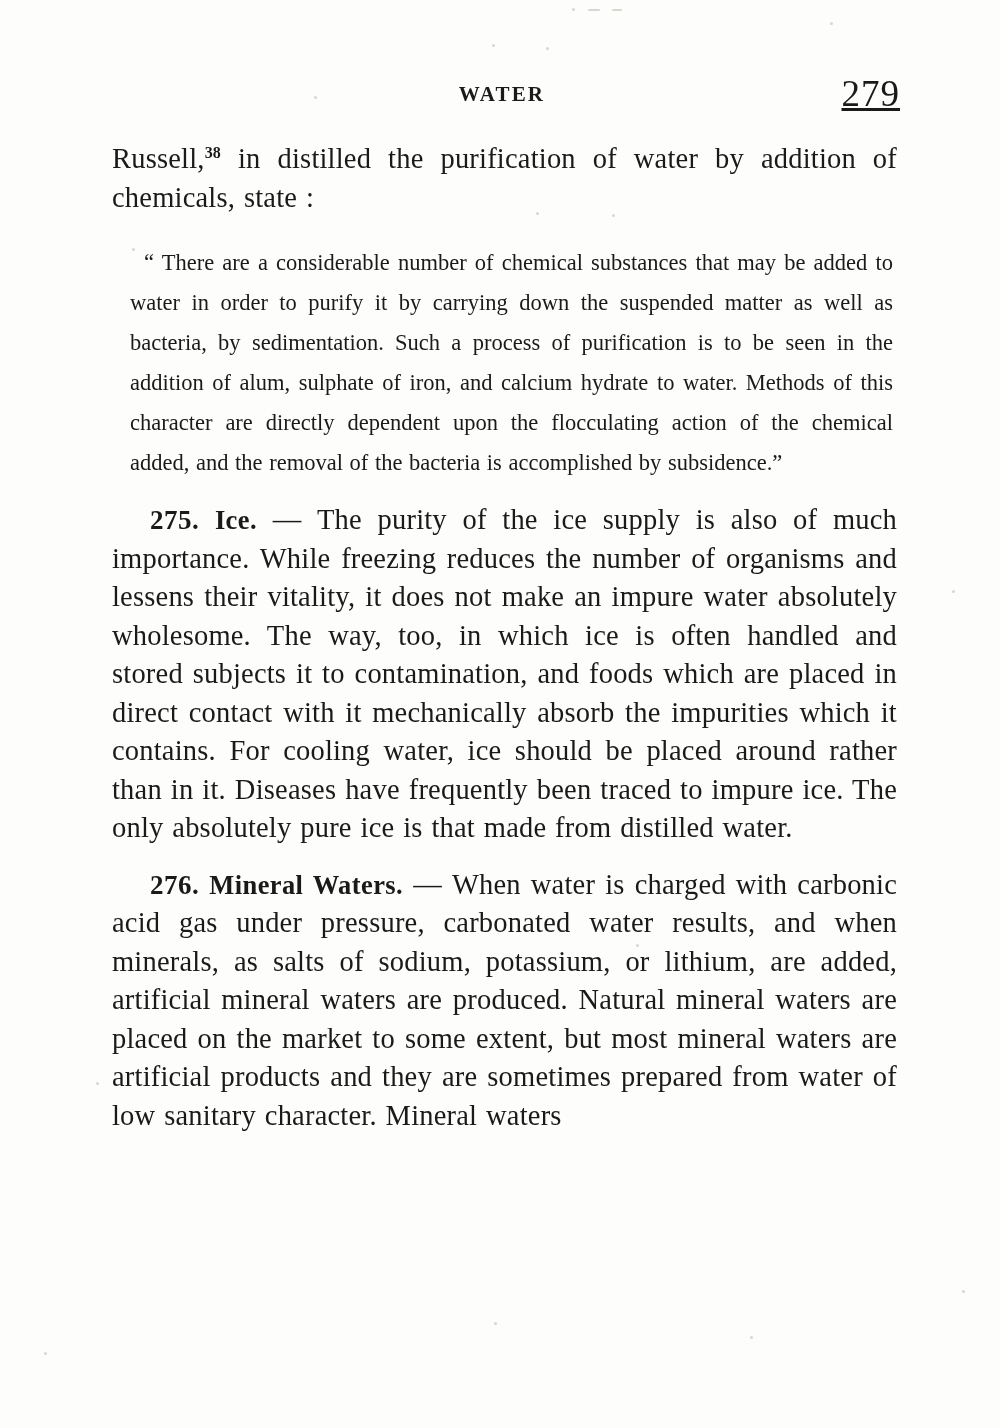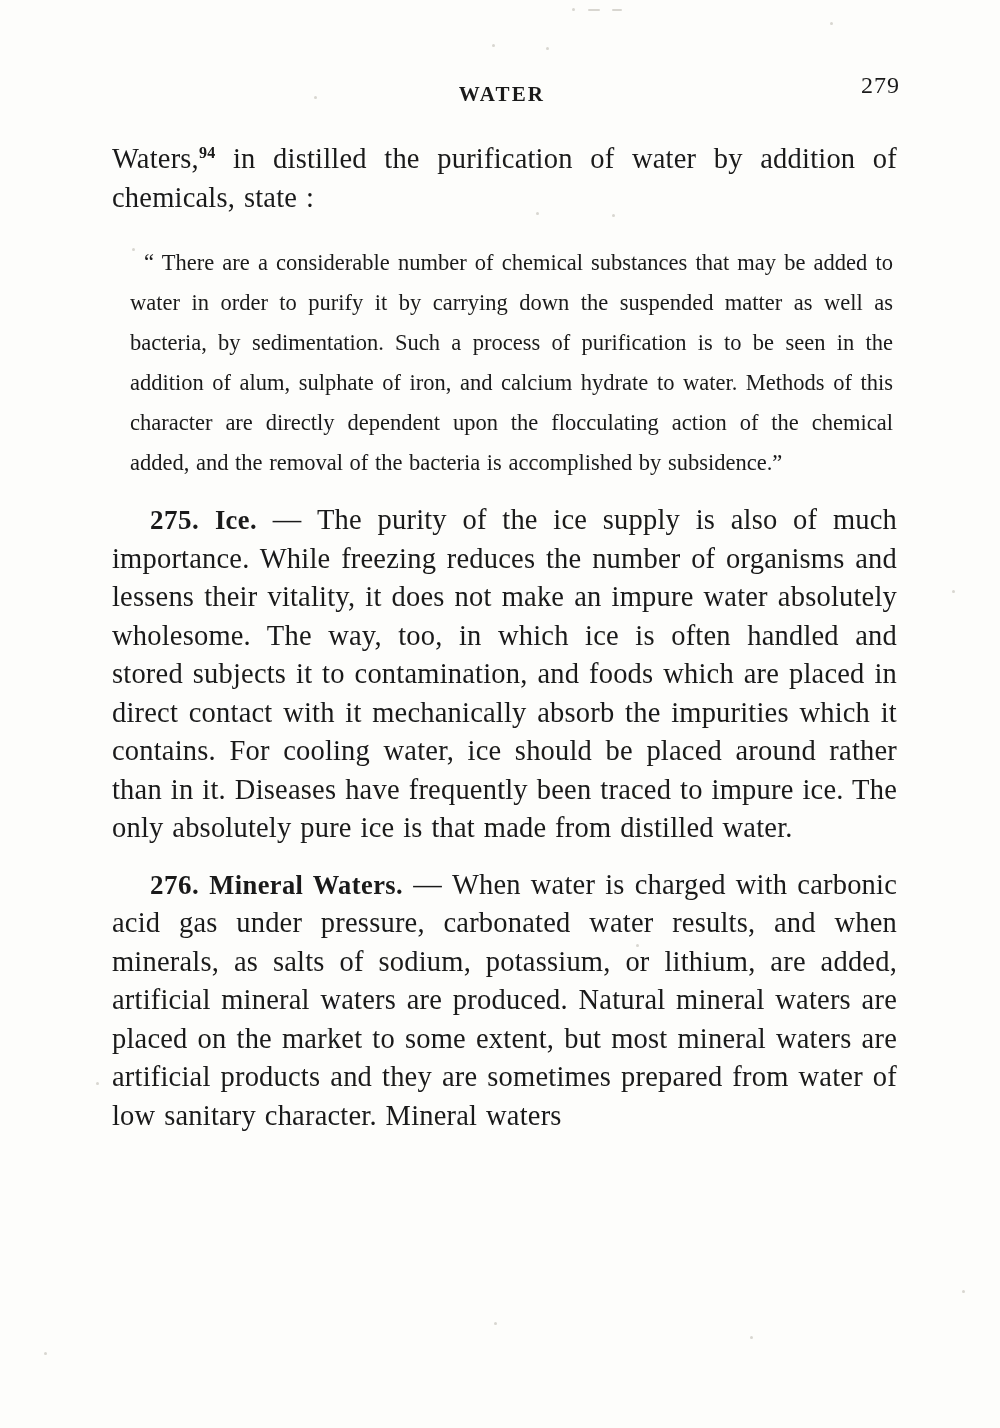--- a/index.html
+++ b/index.html
@@ -43,23 +43,24 @@
     text-align: center;
     font-size: 21px;
     letter-spacing: 2.2px;
     font-weight: bold;
     font-family: "Liberation Serif", serif;
   }
   .folio {
     position: absolute;
     right: -8px;
     top: -10px;
-    font-size: 24px;
+    font-size: 37px;
     letter-spacing: 1px;
     font-family: "Liberation Serif", serif;
+    text-decoration: underline;
   }
   .content {
     position: absolute;
     top: 140px;
     left: 112px;
     width: 785px;
   }
   p {
     margin: 0;
     text-align: justify;
@@ -137,21 +138,21 @@
   <div class="speckle" style="left:750px;top:1336px;width:3px;height:3px;"></div>
   <div class="speckle" style="left:962px;top:1290px;width:3px;height:3px;"></div>
 
   <div class="header">
     <div class="running-head">WATER</div>
     <div class="folio">279</div>
   </div>
 
   <div class="content">
 
-    <p class="body-para lead-line"><span>Waters,</span><sup class="note">94</sup><span> in distilled the purification of water by addition of chemicals, state :</span></p>
+    <p class="body-para lead-line"><span>Russell,</span><sup class="note">38</sup><span> in distilled the purification of water by addition of chemicals, state :</span></p>
 
     <p class="quote"><span class="first-line-indent"></span><span>“ There are a considerable number of chemical substances that may be added to water in order to purify it by carrying down the suspended matter as well as bacteria, by sedimentation.  Such a process of purification is to be seen in the addition of alum, sulphate of iron, and calcium hydrate to water.  Methods of this character are directly dependent upon the flocculating action of the chemical added, and the removal of the bacteria is accomplished by subsidence.”</span></p>
 
     <p class="section"><span class="indent"></span><span class="secnum">275.</span><span>&nbsp;</span><span class="sectitle">Ice.</span><span>&nbsp;</span><span>—</span><span>&nbsp;</span><span>The purity of the ice supply is also of much importance.   While freezing reduces the number of organisms and lessens their vitality, it does not make an impure water absolutely wholesome.   The way, too, in which ice is often handled and stored subjects it to contamination, and foods which are placed in direct contact with it mechanically absorb the impurities which it contains.   For cooling water, ice should be placed around rather than in it.   Diseases have frequently been traced to impure ice.   The only absolutely pure ice is that made from distilled water.</span></p>
 
     <p class="section"><span class="indent"></span><span class="secnum">276.</span><span>&nbsp;</span><span class="sectitle">Mineral Waters.</span><span>&nbsp;</span><span>—</span><span>&nbsp;</span><span>When water is charged with carbonic acid gas under pressure, carbonated water results, and when minerals, as salts of sodium, potassium, or lithium, are added, artificial mineral waters are produced.   Natural mineral waters are placed on the market to some extent, but most mineral waters are artificial products and they are sometimes prepared from water of low sanitary character.   Mineral waters</span></p>
 
   </div>
 </div>
 

